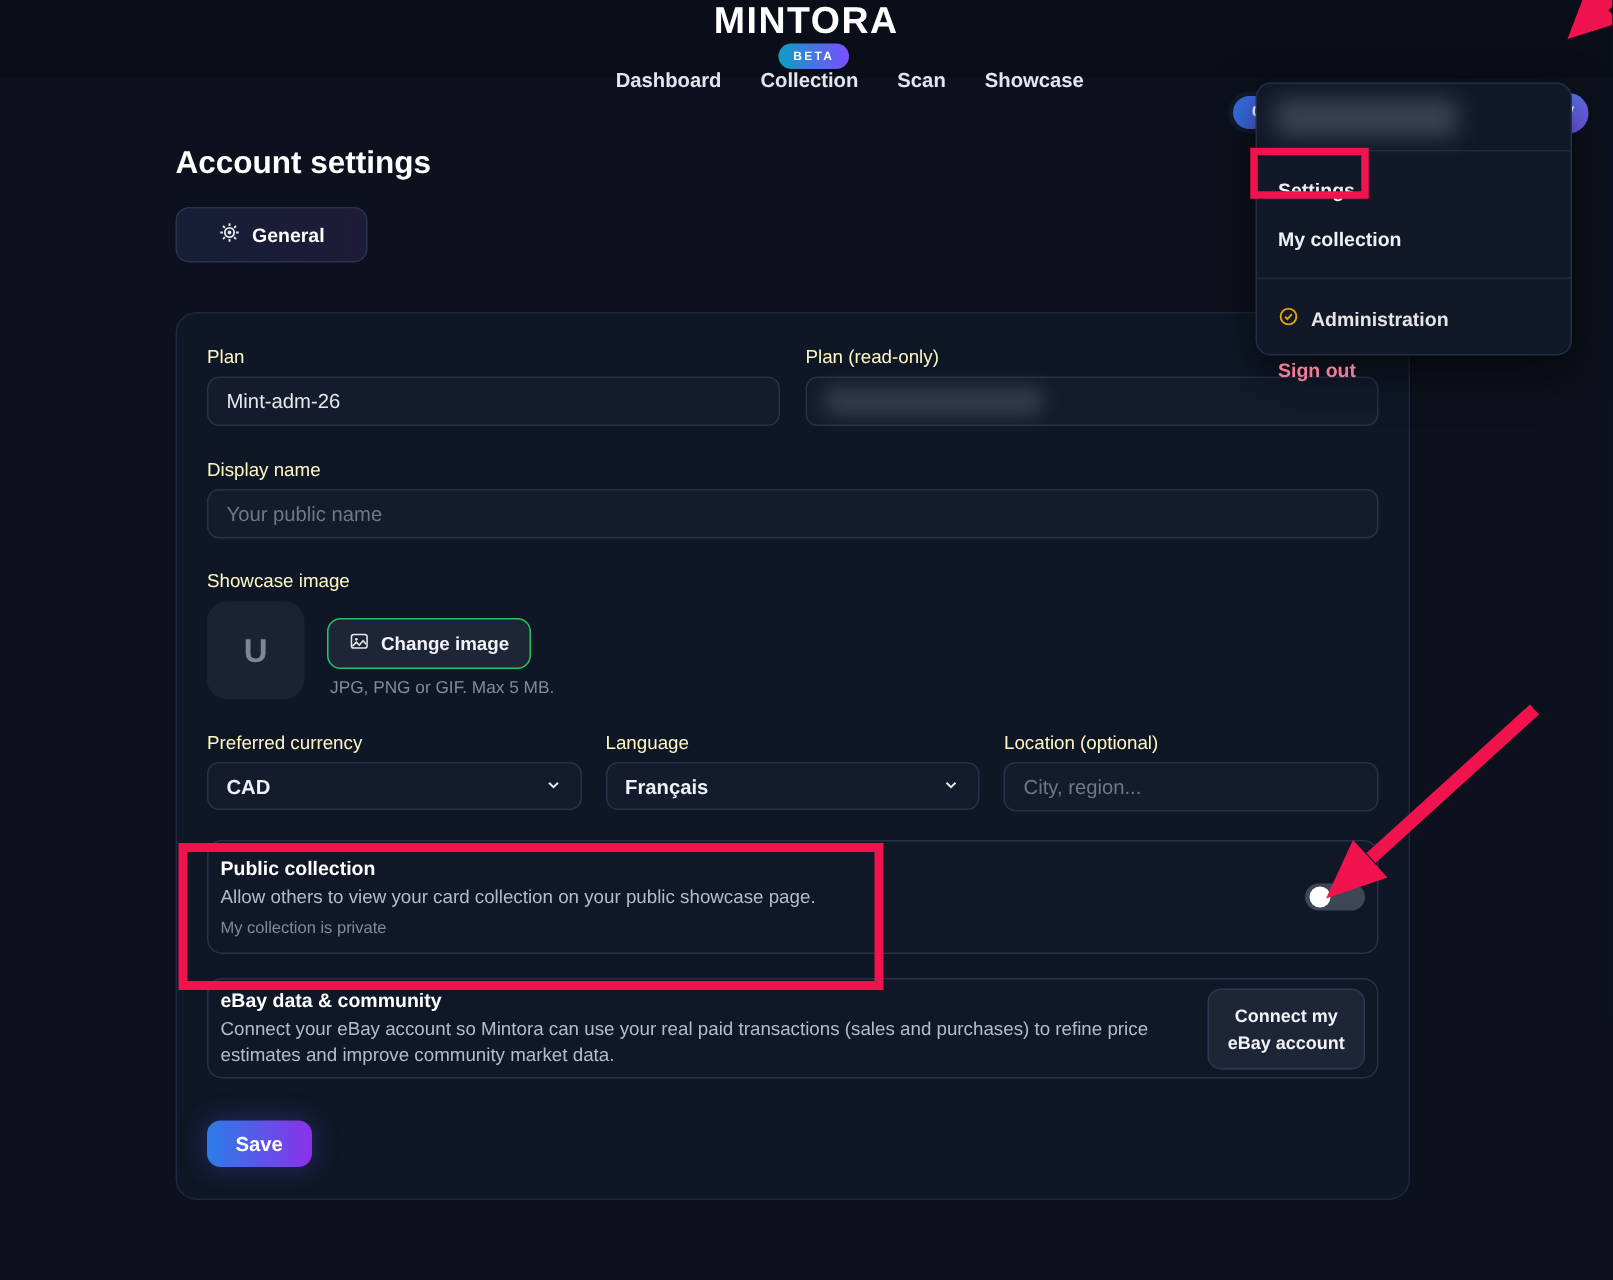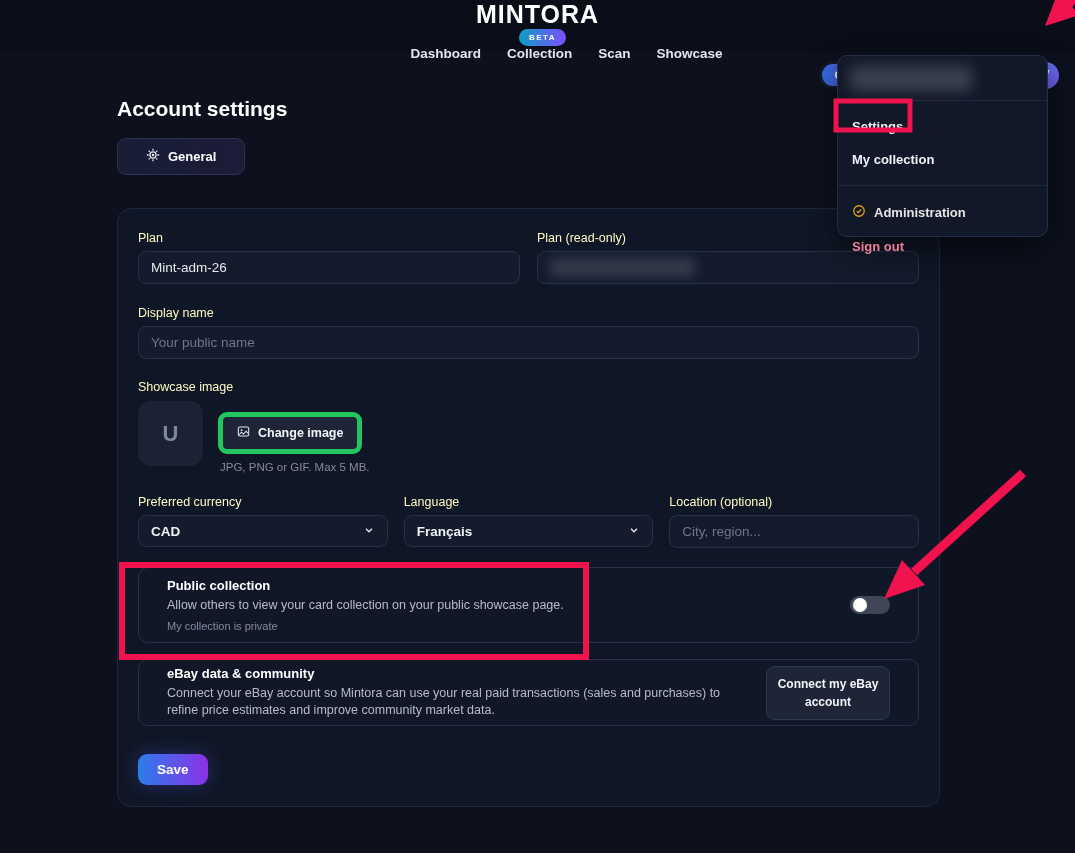--- a/index.html
+++ b/index.html
@@ -88,53 +88,53 @@
   .mt-block { margin-top:22px; }
   
   .showcase-row { display:flex; align-items:flex-start; gap:15px; margin-top:7px; }
   .avatar-square {
     width:65px; height:65px; border-radius:13px; background:#1a2234;
     display:flex; align-items:center; justify-content:center;
     font-size:22px; font-weight:700; color:#7e8699;
   }
   .change-image-btn {
     margin-top:11px; display:inline-flex; align-items:center; gap:8px;
-    background:#1d2537; border:5px solid #22c55e; border-radius:9px;
+    background:#1d2537; border:1px solid #22c55e; border-radius:9px;
     padding:8px 14px; font-size:12.5px; font-weight:700; color:#f1f3f7; cursor:pointer;
   }
   .image-hint { font-size:11.5px; color:#828a9c; margin-top:7px; margin-left:2px; }
   
   .row-3 { display:flex; gap:16px; margin-top:22px; }
   .select {
     width:100%; height:32px; background:#131b2c; border:1px solid #27324a;
     border-radius:8px; color:#eef1f6; font-size:13.5px; font-weight:600;
     padding:0 12px; display:flex; align-items:center; justify-content:space-between;
     cursor:pointer;
   }
   
   .panel {
     border:1px solid #27324a; border-radius:10px; background:#101828;
-    padding:13px 28px; display:flex; align-items:center; gap:16px;
+    padding:13px 8px; display:flex; align-items:center; gap:16px;
   }
   .panel-public { margin-top:19px; height:76px; }
   .panel-ebay { margin-top:16px; height:67px; }
   .panel-title { font-size:13px; font-weight:700; color:#fff; }
   .panel-desc { font-size:12.5px; color:#b4bccb; margin-top:4px; line-height:1.35; }
   .panel-sub { font-size:11px; color:#828a9c; margin-top:7px; }
   .panel-text { flex:1; }
   .toggle {
     width:40px; height:18px; border-radius:999px; background:#3f4757;
     position:relative; cursor:pointer; flex-shrink:0;
   }
   .toggle .knob {
     width:14px; height:14px; border-radius:50%; background:#fff;
     position:absolute; left:3px; top:2px;
   }
   .ebay-btn {
-    flex-shrink:0; width:124px; background:#1d2537; border:1px solid #2c3955;
+    flex-shrink:0; width:105px; background:#1d2537; border:1px solid #2c3955;
     border-radius:9px; padding:8px 10px; font-size:12px; font-weight:700;
     color:#f1f3f7; text-align:center; line-height:1.5; cursor:pointer;
   }
   .save-btn {
     margin-top:28px; display:inline-block;
     background:linear-gradient(90deg,#2b7de9,#8b31e8);
     border:none; border-radius:9px; padding:8px 19px;
     font-size:13.5px; font-weight:700; color:#fff; cursor:pointer;
     font-family:"Liberation Sans", sans-serif;
     box-shadow:0 0 18px rgba(90,80,232,.35);

